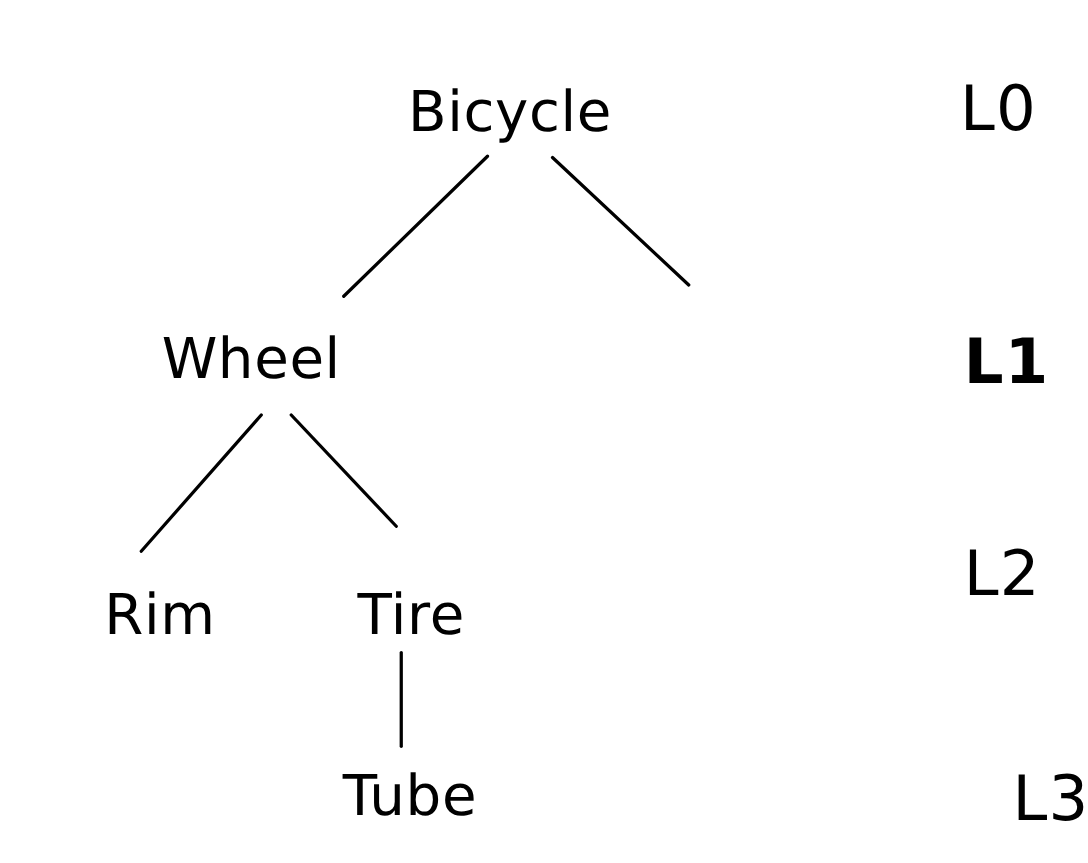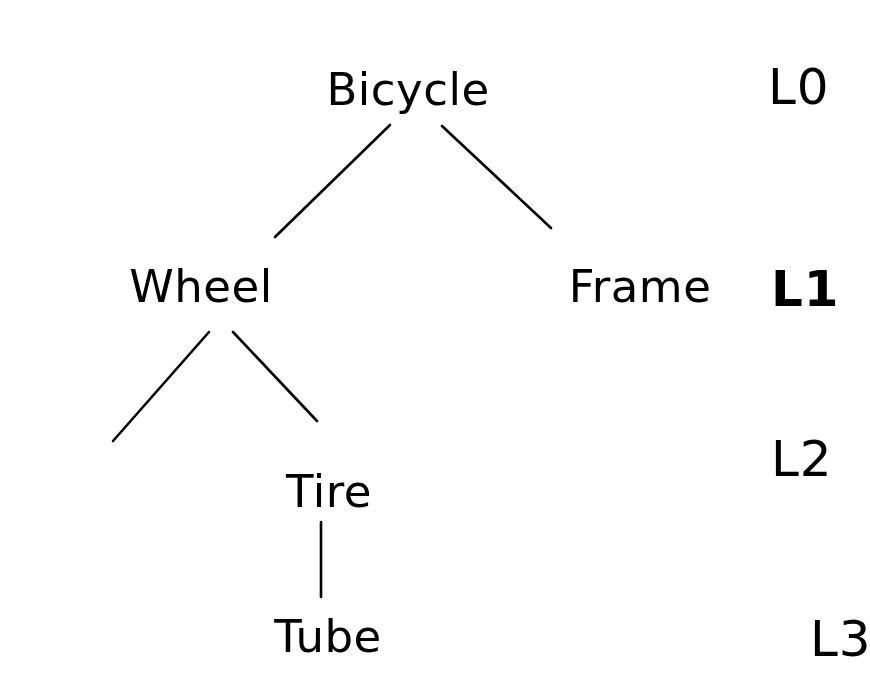--- a/index.html
+++ b/index.html
@@ -58,21 +58,21 @@
       <line x1="390" y1="125" x2="275" y2="237"></line>
       <line x1="442" y1="126" x2="551" y2="228"></line>
       <line x1="209" y1="332" x2="113" y2="441"></line>
       <line x1="233" y1="332" x2="317" y2="421"></line>
       <line x1="321" y1="522" x2="321" y2="597"></line>
     </g>
   </svg>
 
   <div class="node" style="left: 408px; top: 67px;">Bicycle</div>
   <div class="node" style="left: 201px; top: 264px;">Wheel</div>
-  <div class="node" style="left: 640px; top: 264px;">Frame</div>
+  <div class="node" style="left: 128px; top: 469px;">Rim</div>
   <div class="node" style="left: 328px; top: 614px;">Tube</div>
   <div class="node" style="left: 329px; top: 469px;">Tire</div>
 
   <div class="level-label" style="left: 768px; top: 62px;">L0</div>
   <div class="level-label" style="left: 771px; top: 264px; font-weight: bold;">L1</div>
   <div class="level-label" style="left: 771px; top: 434px;">L2</div>
   <div class="level-label" style="left: 771px; top: 614px; margin-left: 39px;">L3</div>
 
 </div>
 

